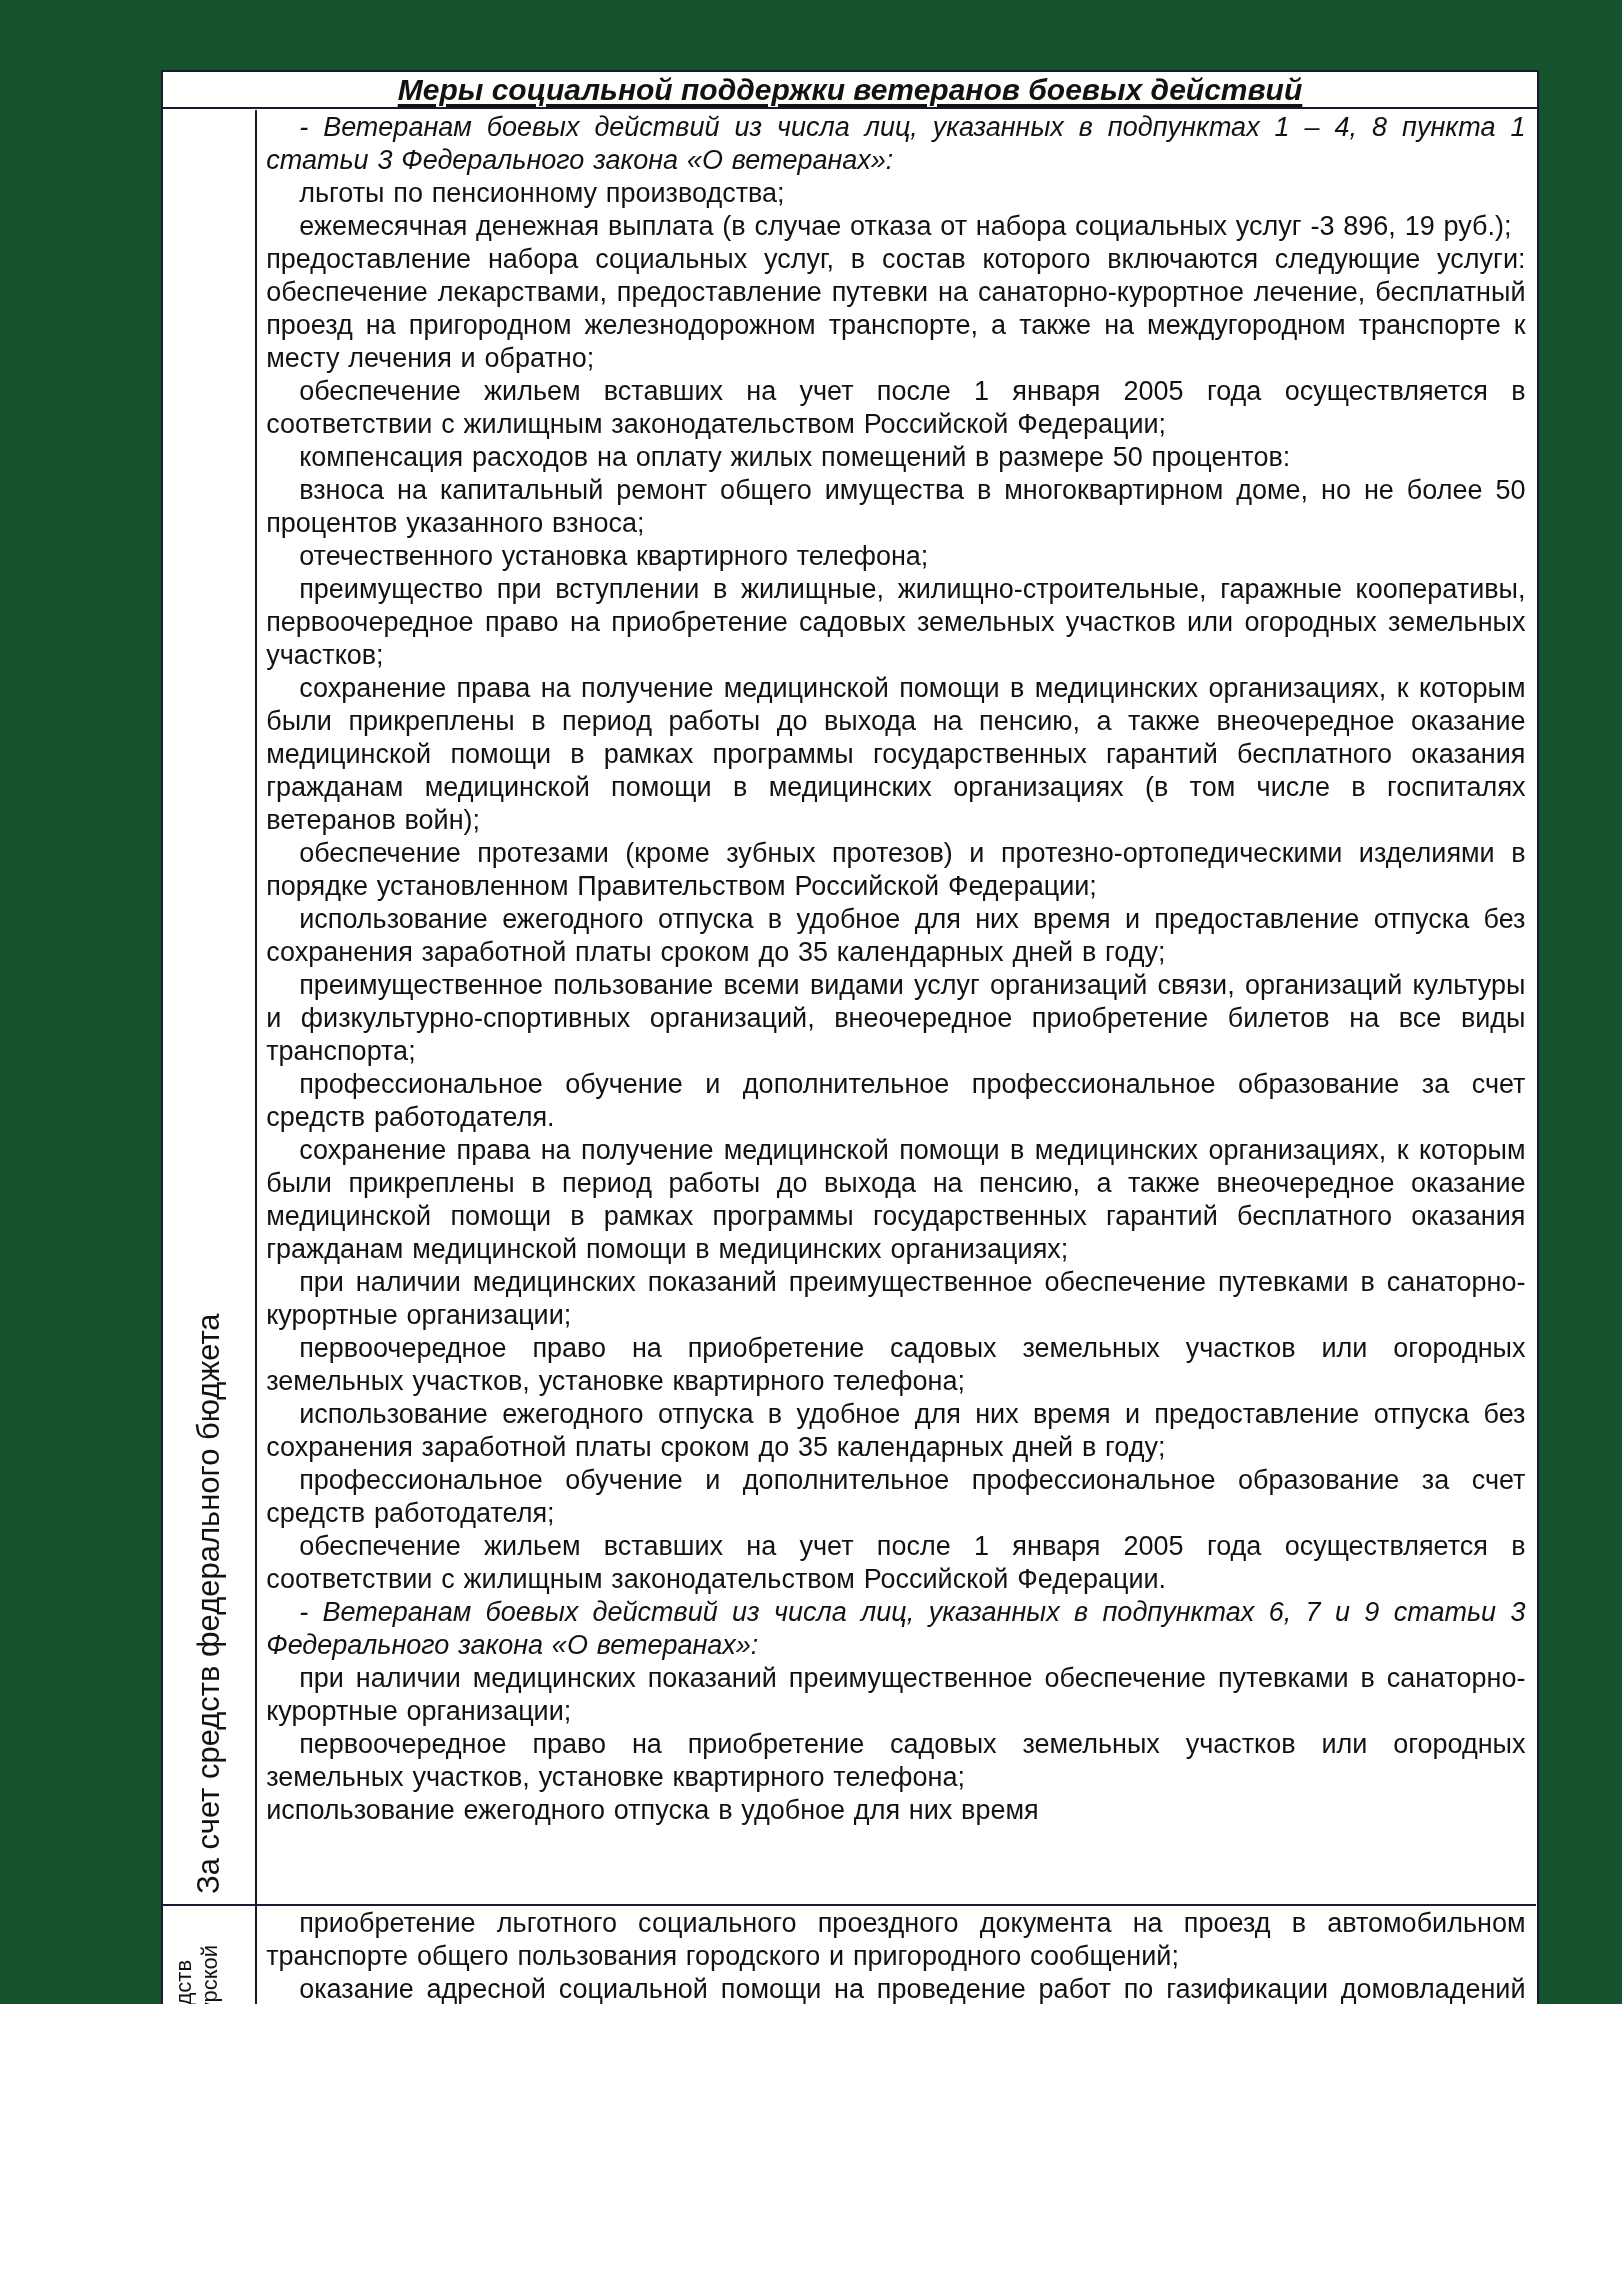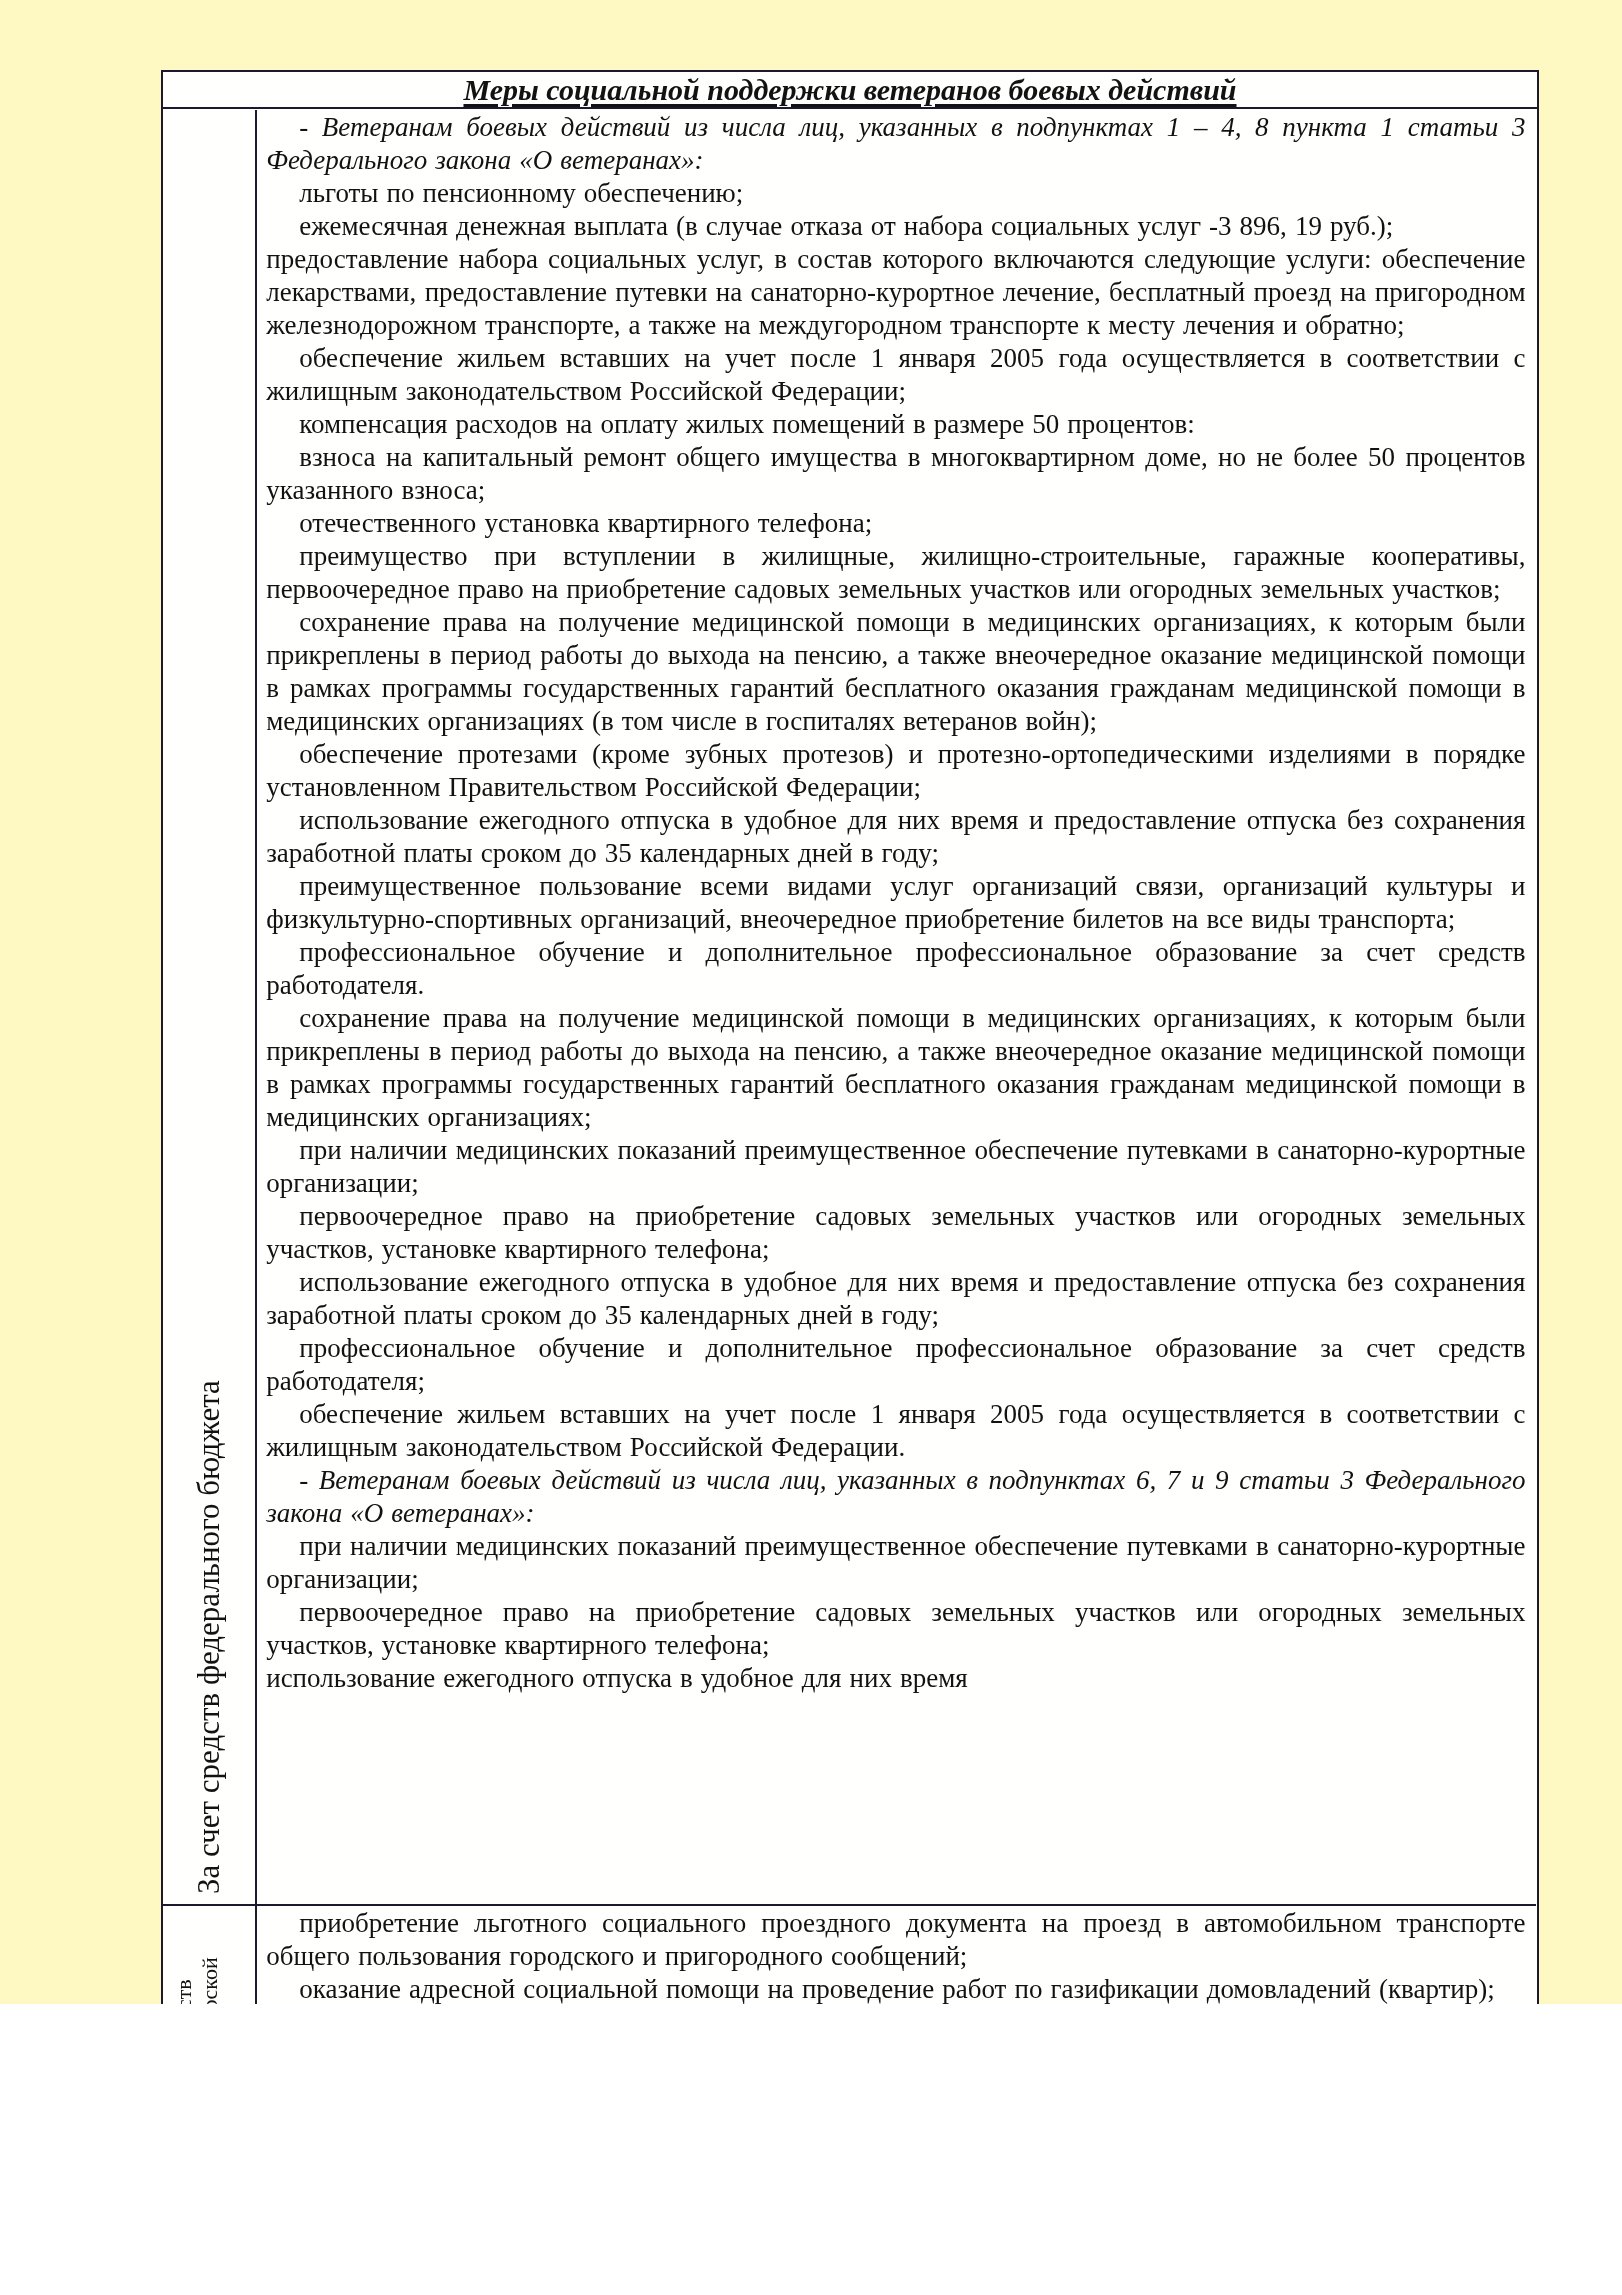--- a/index.html
+++ b/index.html
@@ -1,21 +1,21 @@
 <!DOCTYPE html>
 <html style="font-size:10.5px"><head>
 <meta charset="utf-8">
 <style>
   html, body { margin: 0; padding: 0; background: #ffffff; }
   .page {
     position: relative;
     width: 1623px;
     height: 2004px;
-    background: #fef9c3;
-    font-family: Liberation Serif, serif;
+    background: #14532d;
+    font-family: Liberation Sans, sans-serif;
     color: #121212;
     overflow: hidden;
   }
   .doc-table {
     position: absolute;
     left: 161px;
     top: 70px;
     width: 1378px;
     height: 2061px;
     border: 2.6px solid #1b1830;
@@ -105,21 +105,21 @@
     <div class="header-row">
       <span class="doc-title">Меры социальной поддержки ветеранов боевых действий</span>
     </div>
 
     <div class="body-row row-federal">
       <div class="label-cell">
         <div class="vlabel vlabel-federal">За счет средств федерального бюджета</div>
       </div>
       <div class="content-cell">
           <p class="para italic">- Ветеранам боевых действий из числа лиц, указанных в подпунктах 1 – 4, 8 пункта 1 статьи 3 Федерального закона «О ветеранах»:</p>
-          <p class="para">льготы по пенсионному обеспечению;</p>
+          <p class="para">льготы по пенсионному производства;</p>
           <p class="para">ежемесячная денежная выплата (в случае отказа от набора социальных услуг -3 896, 19 руб.);</p>
           <p class="para noindent">предоставление набора социальных услуг, в состав которого включаются следующие услуги: обеспечение лекарствами, предоставление путевки на санаторно-курортное лечение, бесплатный проезд на пригородном железнодорожном транспорте, а также на междугородном транспорте к месту лечения и обратно;</p>
           <p class="para">обеспечение жильем вставших на учет после 1 января 2005 года осуществляется в соответствии с жилищным законодательством Российской Федерации;</p>
           <p class="para">компенсация расходов на оплату жилых помещений в размере 50 процентов:</p>
           <p class="para">взноса на капитальный ремонт общего имущества в многоквартирном доме, но не более 50 процентов указанного взноса;</p>
           <p class="para">отечественного установка квартирного телефона;</p>
           <p class="para">преимущество при вступлении в жилищные, жилищно-строительные, гаражные кооперативы, первоочередное право на приобретение садовых земельных участков или огородных земельных участков;</p>
           <p class="para">сохранение права на получение медицинской помощи в медицинских организациях, к которым были прикреплены в период работы до выхода на пенсию, а также внеочередное оказание медицинской помощи в рамках программы государственных гарантий бесплатного оказания гражданам медицинской помощи в медицинских организациях (в том числе в госпиталях ветеранов войн);</p>
           <p class="para">обеспечение протезами (кроме зубных протезов) и протезно-ортопедическими изделиями в порядке установленном Правительством Российской Федерации;</p>
           <p class="para">использование ежегодного отпуска в удобное для них время и предоставление отпуска без сохранения заработной платы сроком до 35 календарных дней в году;</p>

